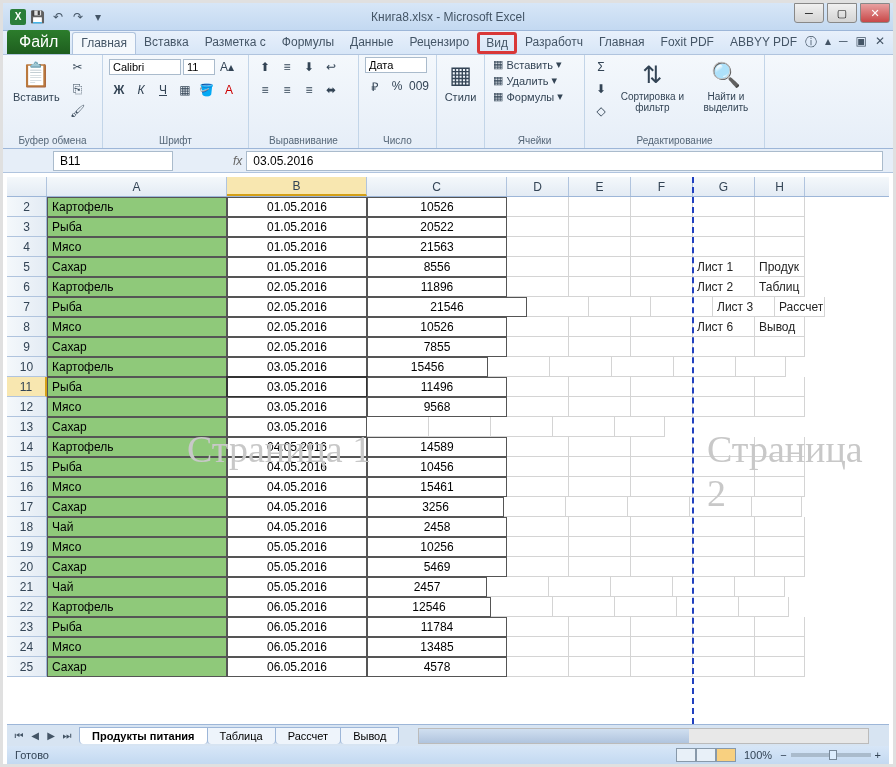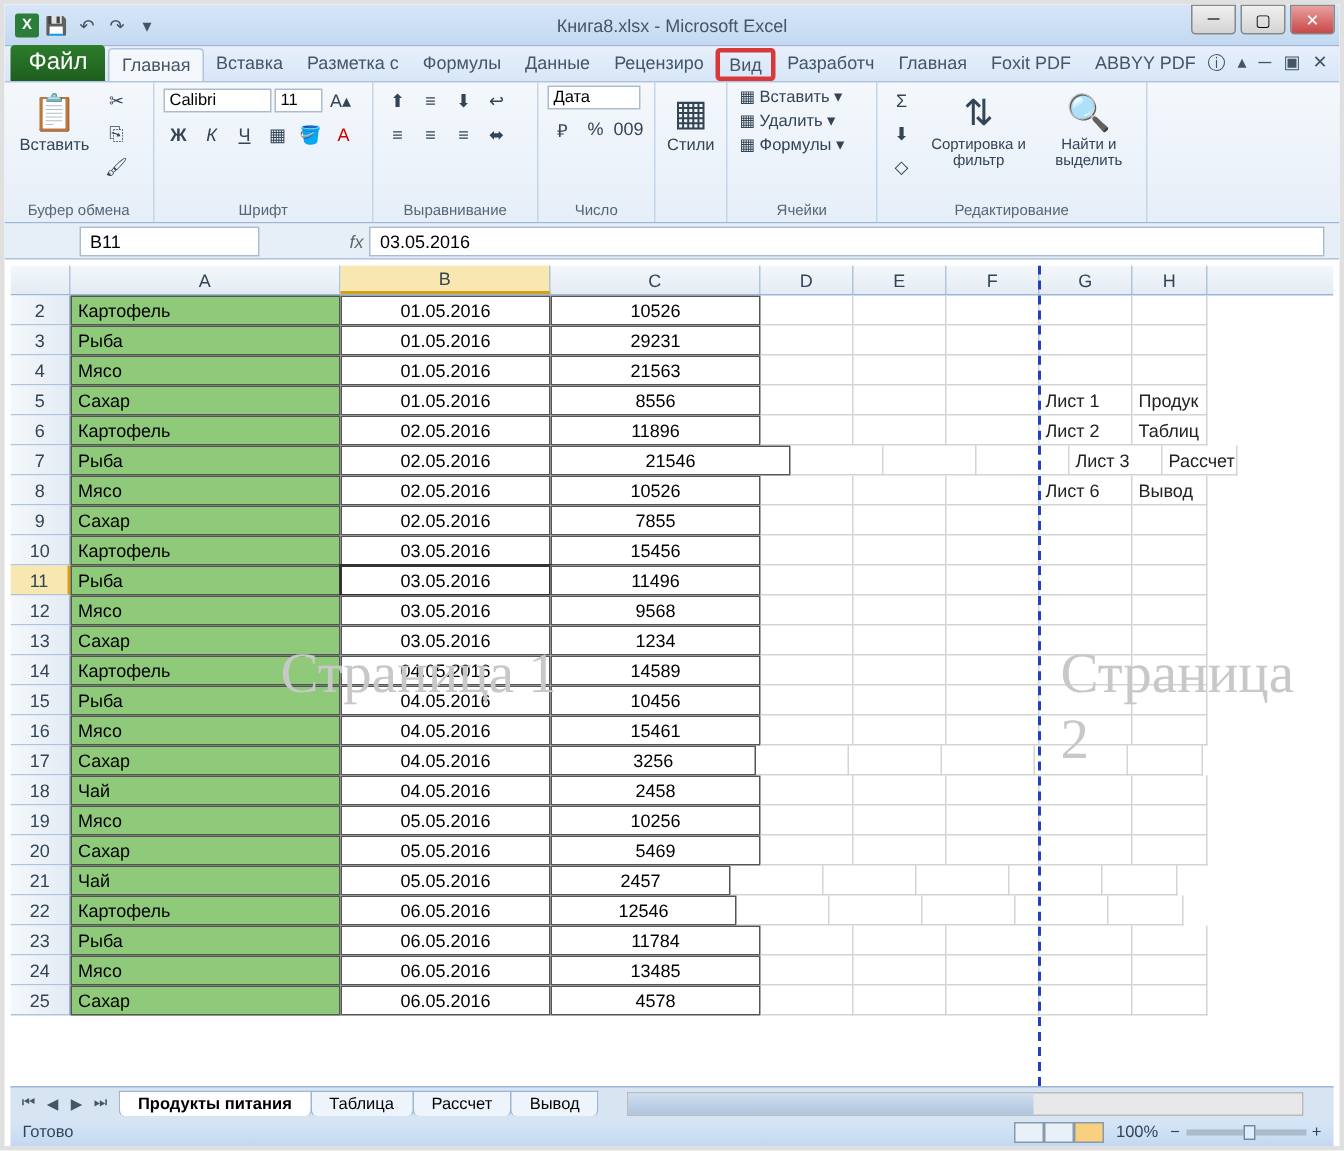--- a/index.html
+++ b/index.html
@@ -243,21 +243,21 @@
         <div class="cell" style="width: 62px;"></div>
         <div class="cell" style="width: 62px;"></div>
         <div class="cell" style="width: 62px;"></div>
         <div class="cell" style="width: 62px;"></div>
         <div class="cell" style="width: 50px;"></div>
       </div>
       <div class="row">
         <div class="row-h">3</div>
         <div class="cell green" style="width: 180px;">Рыба</div>
         <div class="cell data" style="width: 140px;">01.05.2016</div>
-        <div class="cell data" style="width: 140px;">29231</div>
+        <div class="cell data" style="width: 140px;">20522</div>
         <div class="cell" style="width: 62px;"></div>
         <div class="cell" style="width: 62px;"></div>
         <div class="cell" style="width: 62px;"></div>
         <div class="cell" style="width: 62px;"></div>
         <div class="cell" style="width: 50px;"></div>
       </div>
       <div class="row">
         <div class="row-h">4</div>
         <div class="cell green" style="width: 180px;">Мясо</div>
         <div class="cell data" style="width: 140px;">01.05.2016</div>
@@ -320,21 +320,21 @@
         <div class="cell" style="width: 62px;"></div>
         <div class="cell" style="width: 62px;"></div>
         <div class="cell" style="width: 62px;"></div>
         <div class="cell" style="width: 62px;"></div>
         <div class="cell" style="width: 50px;"></div>
       </div>
       <div class="row">
         <div class="row-h">10</div>
         <div class="cell green" style="width: 180px;">Картофель</div>
         <div class="cell data" style="width: 140px;">03.05.2016</div>
-        <div class="cell data" style="width: 140px; text-align: center;">15456</div>
+        <div class="cell data" style="width: 121px; text-align: center;">15456</div>
         <div class="cell" style="width: 62px;"></div>
         <div class="cell" style="width: 62px;"></div>
         <div class="cell" style="width: 62px;"></div>
         <div class="cell" style="width: 62px;"></div>
         <div class="cell" style="width: 50px;"></div>
       </div>
       <div class="row">
         <div class="row-h sel">11</div>
         <div class="cell green" style="width: 180px;">Рыба</div>
         <div class="cell data active" style="width: 140px;">03.05.2016</div>
@@ -353,21 +353,20 @@
         <div class="cell" style="width: 62px;"></div>
         <div class="cell" style="width: 62px;"></div>
         <div class="cell" style="width: 62px;"></div>
         <div class="cell" style="width: 62px;"></div>
         <div class="cell" style="width: 50px;"></div>
       </div>
       <div class="row">
         <div class="row-h">13</div>
         <div class="cell green" style="width: 180px;">Сахар</div>
         <div class="cell data" style="width: 140px;">03.05.2016</div>
-        <div class="cell data" style="width: 140px;">1234</div>
         <div class="cell" style="width: 62px;"></div>
         <div class="cell" style="width: 62px;"></div>
         <div class="cell" style="width: 62px;"></div>
         <div class="cell" style="width: 62px;"></div>
         <div class="cell" style="width: 50px;"></div>
       </div>
       <div class="row">
         <div class="row-h">14</div>
         <div class="cell green" style="width: 180px;">Картофель</div>
         <div class="cell data" style="width: 140px;">04.05.2016</div>

